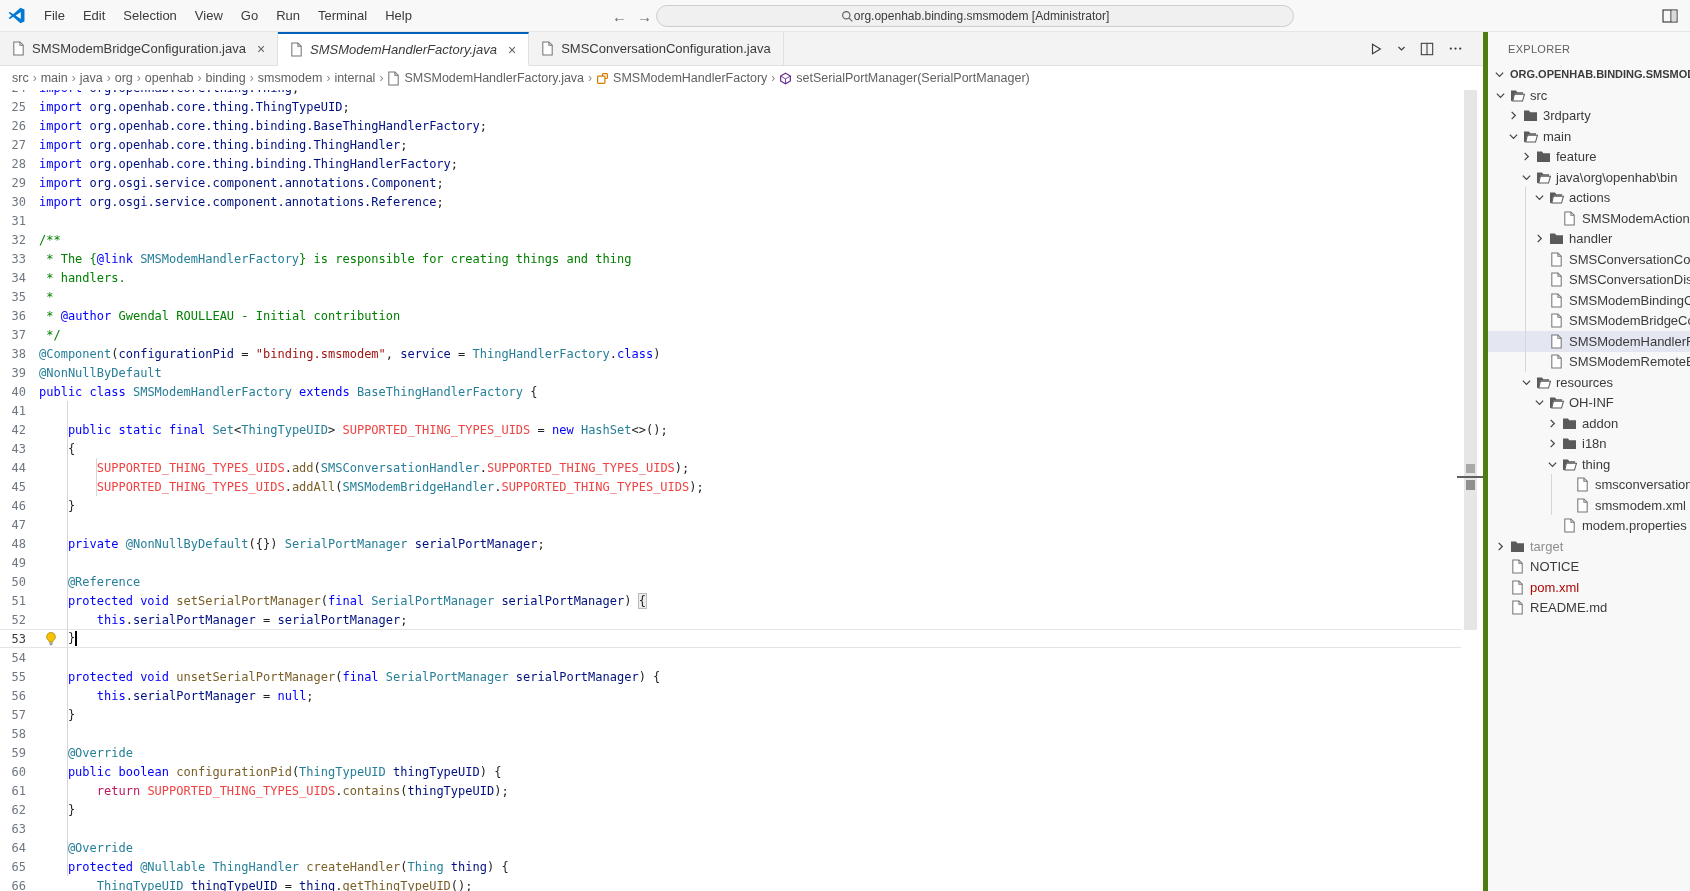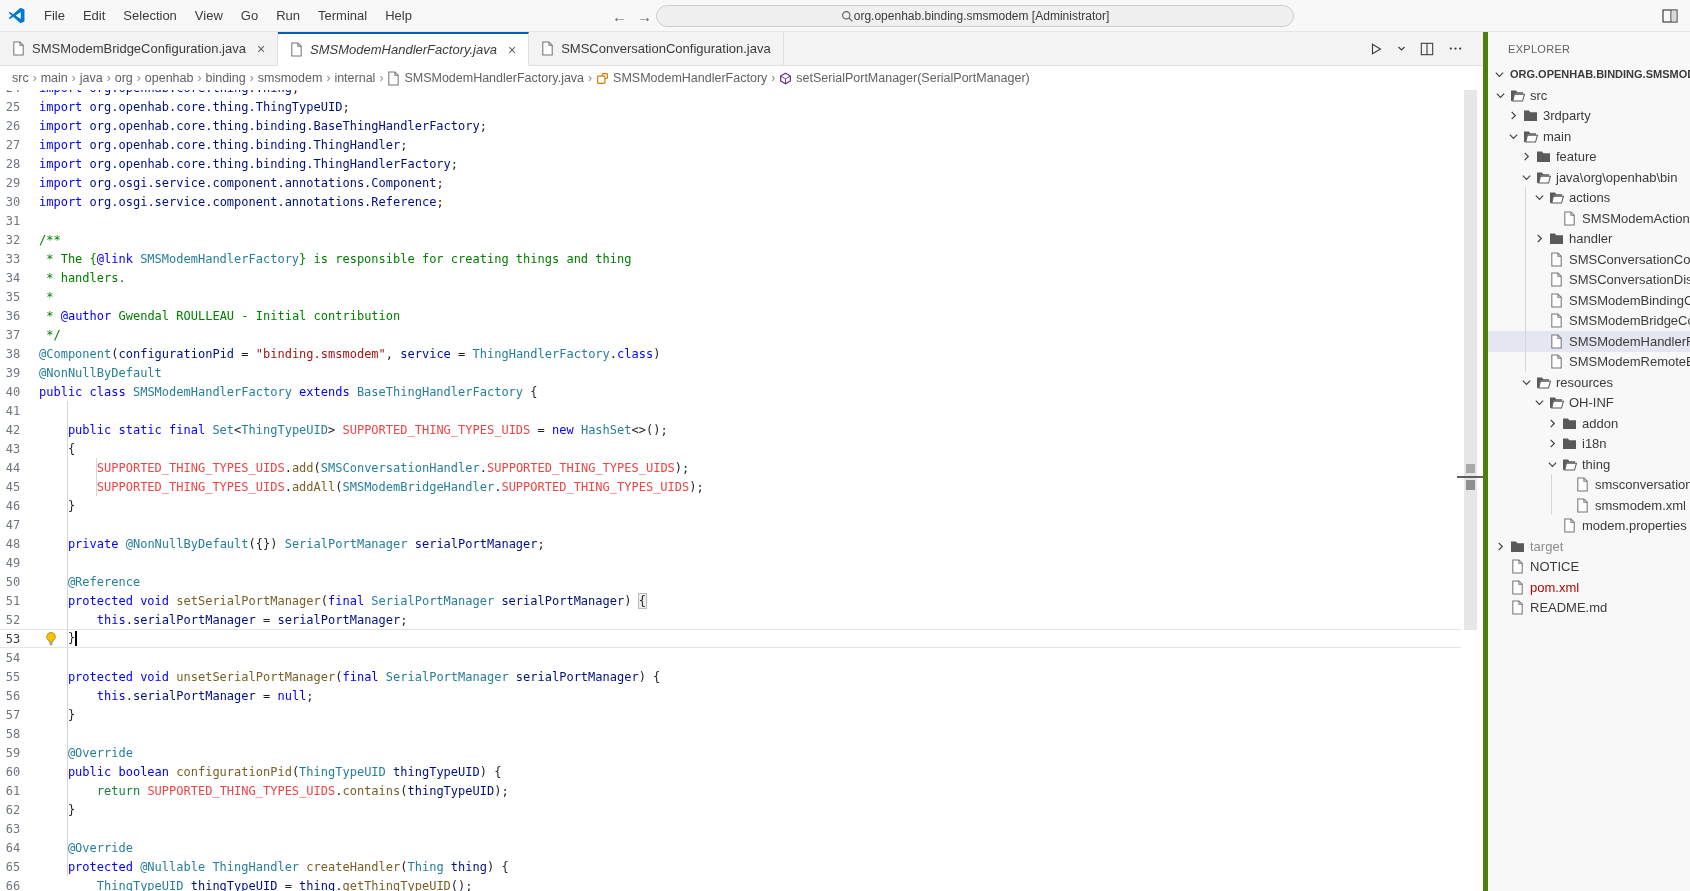--- a/index.html
+++ b/index.html
@@ -29,25 +29,25 @@
 
   
   .breadcrumbs{position:absolute;top:66px;left:0;width:1483px;height:24px;background:#fff;display:flex;align-items:center;padding-left:12px;font-size:12.5px;color:#616161;white-space:nowrap}
   .bc-sep{margin:0 4px;color:#8a8a8a;font-size:12px}
   .bc-item{display:flex;align-items:center;gap:4px}
 
   
   .editor{position:absolute;top:90px;left:0;width:1483px;height:801px;background:#fff;overflow:hidden}
   .code-scroll{position:absolute;top:-12px;left:0;right:0}
   .crow{height:19px;display:flex;align-items:center;font-family:"DejaVu Sans Mono",monospace;font-size:12px;white-space:pre;position:relative}
-  .ln{width:26px;text-align:center;color:#6e7681;flex:none}
+  .ln{width:26px;text-align:right;color:#6e7681;flex:none}
   .crow.current .ln{color:#3b3b3b}
   .ctext{margin-left:13px}
   .crow.current::after{content:"";position:absolute;left:0;right:22px;top:0;bottom:0;border-top:1px solid #e4e4e4;border-bottom:1px solid #e4e4e4;pointer-events:none}
-  .tk-k{color:#0000ff}.tk-c{color:#15803d}.tk-t{color:#267f99}.tk-v{color:#001080}
+  .tk-k{color:#0000ff}.tk-c{color:#be185d}.tk-t{color:#267f99}.tk-v{color:#001080}
   .tk-n{color:#ef4444}.tk-f{color:#795e26}.tk-s{color:#a31515}.tk-m{color:#008000}
   .tk-mk{color:#0000ff}.tk-mt{color:#267f99}.tk-d{color:#1f1f1f}
   .tk-bm{color:#1f1f1f;background:#ededed;outline:1px solid #bbb}
   .tk-cur{display:inline-block;width:1.5px;height:15px;background:#000;vertical-align:middle}
   .bulb{position:absolute;left:44px;top:2px}
   .iguide{position:absolute;width:1px;background:#d6d6d6}
   .vscroll{position:absolute;left:1464px;top:0;width:13px;height:540px;background:#e6e6e6}
   .grip-a{position:absolute;left:1466px;top:374px;width:9px;height:9px;background:#a9a9a9}
   .grip-line{position:absolute;left:1457px;top:386px;width:26px;height:2px;background:#5f5f5f}
   .grip-b{position:absolute;left:1466px;top:390px;width:9px;height:10px;background:#8f8f8f}

